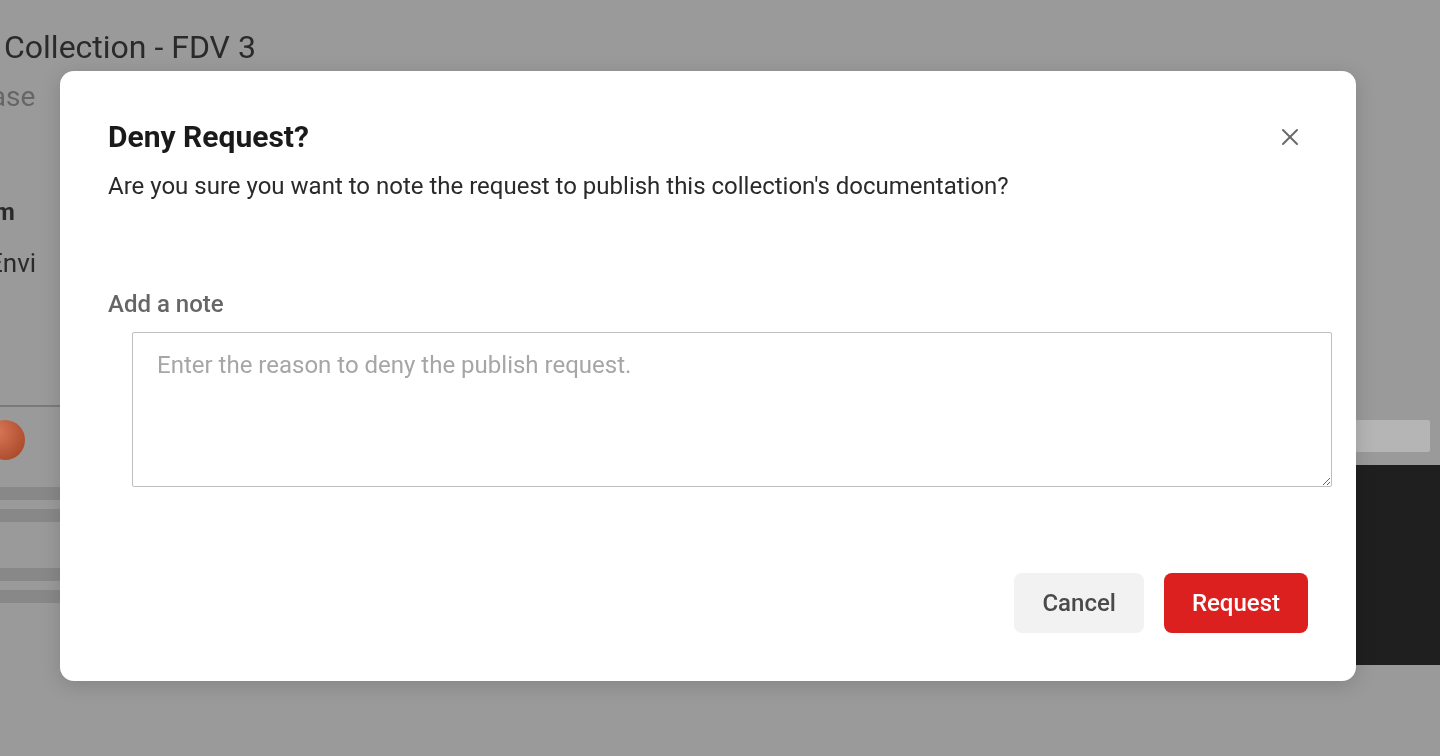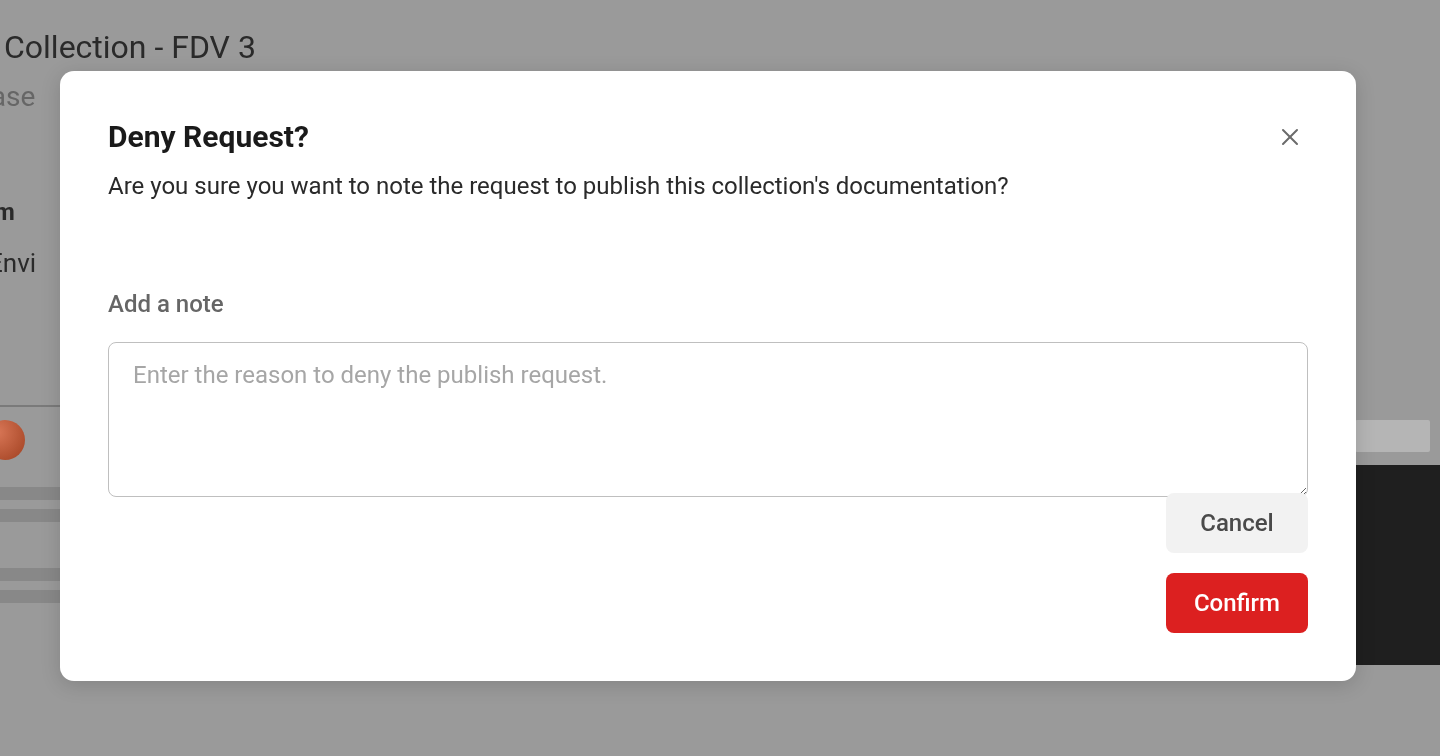--- a/index.html
+++ b/index.html
@@ -137,34 +137,35 @@
       color: #2a2a2a;
       font-weight: 400;
       margin-bottom: 86px;
       line-height: 1.4;
     }
     
     .note-label {
       font-size: 24px;
       color: #666;
       font-weight: 500;
-      margin-bottom: 24px;
+      margin-bottom: 14px;
     }
     
     .note-input {
       width: 100%;
       height: 155px;
       border: 1px solid #bfbfbf;
-      border-radius: 8px;
+      border-radius: 2px;
       padding: 18px 24px;
       font-size: 24px;
       font-family: inherit;
       color: #333;
       resize: both;
       outline: none;
+      margin-left: 24px;
     }
     
     .note-input::placeholder {
       color: #a6a6a6;
     }
     
     .close-btn {
       position: absolute;
       top: 52px;
       right: 52px;
@@ -181,21 +182,20 @@
       width: 24px;
       height: 24px;
     }
     
     .modal-footer {
       position: absolute;
       bottom: 48px;
       right: 48px;
       display: flex;
       gap: 20px;
-      flex-direction: column;
     }
     
     .btn {
       padding: 16px 28px;
       font-size: 24px;
       font-weight: 500;
       border-radius: 8px;
       border: none;
       cursor: pointer;
       font-family: inherit;
@@ -243,15 +243,15 @@
   <h2 class="modal-title">Deny Request?</h2>
   
   <p class="modal-desc">Are you sure you want to note the request to publish this collection's documentation?</p>
   
   <div class="note-label">Add a note</div>
   
   <textarea class="note-input" placeholder="Enter the reason to deny the publish request." style=""></textarea>
   
   <div class="modal-footer">
     <button class="btn btn-cancel">Cancel</button>
-    <button class="btn btn-confirm">Confirm</button>
+    <button class="btn btn-confirm">Request</button>
   </div>
 </div>
 
 </body></html>

